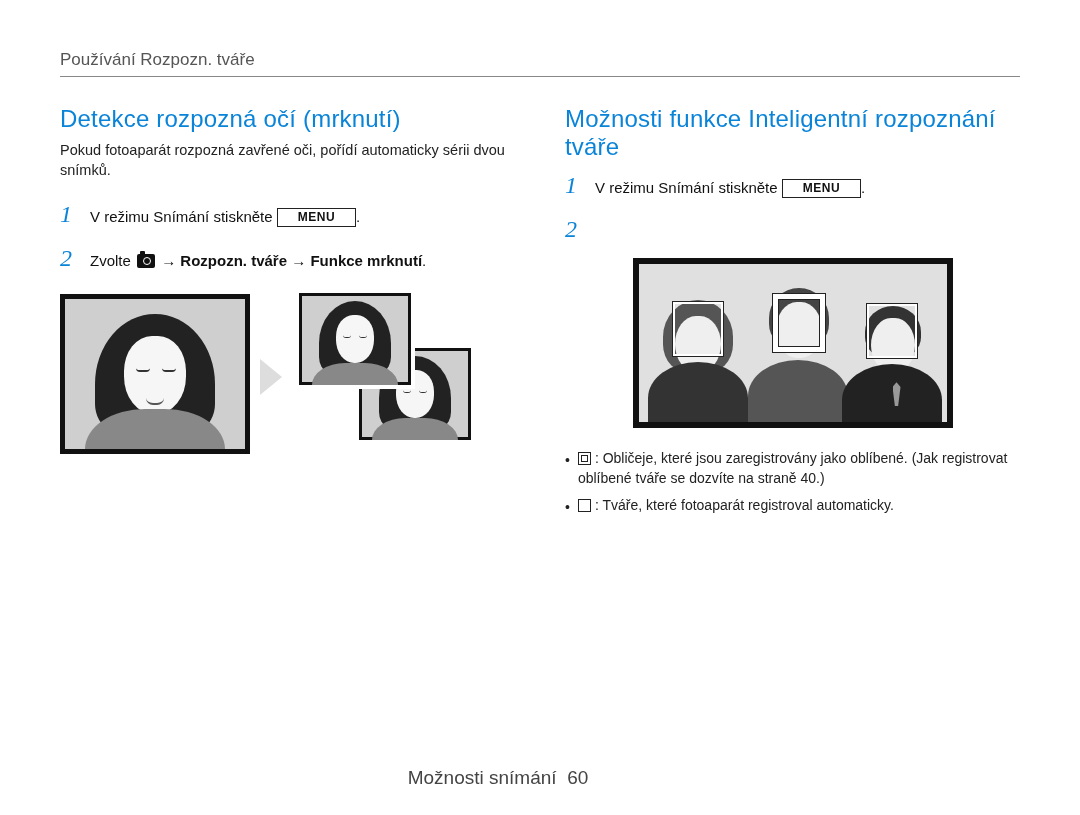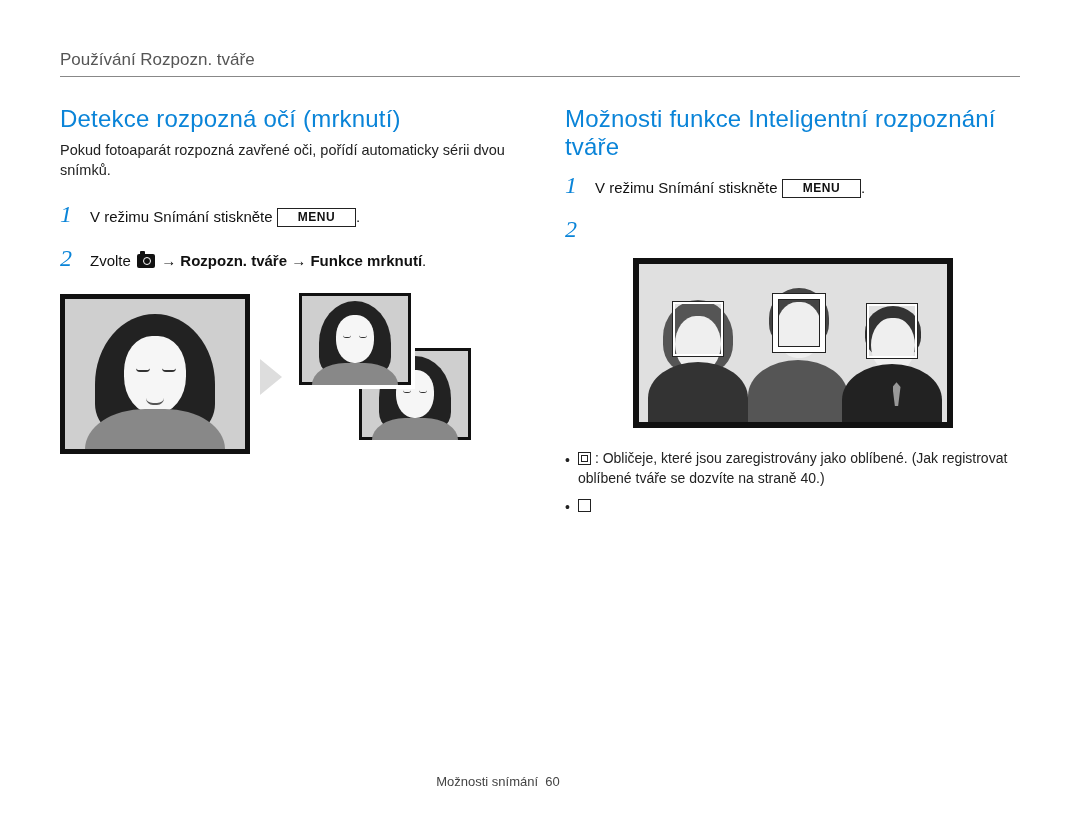--- a/index.html
+++ b/index.html
@@ -70,21 +70,21 @@
   .b1 { left:40px; top:44px; width:50px; height:54px; }
   .b2 { left:140px; top:36px; width:52px; height:58px; }
   .b3 { left:234px; top:46px; width:50px; height:54px; }
 
   .bullets { font-size:14px; line-height:1.45; }
   .bullets .row { display:flex; gap:8px; margin-bottom:6px; }
   .bullets .dot { flex:0 0 auto; padding-top:2px; }
   .sq-icon { display:inline-block; width:13px; height:13px; border:1.5px solid #222; vertical-align:-2px; margin-right:4px; }
   .sq-icon.double { box-shadow: 0 0 0 2px #fff inset, 0 0 0 3px #222 inset; }
 
-  .footer { position:absolute; bottom:26px; left:0; width:996px; text-align:center; font-size:13px; color:#444; }
+  .footer { position:absolute; bottom:26px; left:0; width:996px; text-align:center; font-size:19px; color:#444; }
 </style>
 </head>
 <body>
 
 <div class="page">
   <div class="header-line">Používání Rozpozn. tváře</div>
   <hr class="hr">
 
   <div class="columns">
 
@@ -182,21 +182,21 @@
       <div class="bullets">
         <div class="row">
           <span class="dot">•</span>
           <span>
             <span class="sq-icon double"></span><span>: Obličeje, které jsou zaregistrovány jako oblíbené. (Jak registrovat oblíbené tváře se dozvíte na straně 40.)</span>
           </span>
         </div>
         <div class="row">
           <span class="dot">•</span>
           <span>
-            <span class="sq-icon"></span>
+            <span class="sq-icon"></span><span>: Tváře, které fotoaparát registroval automaticky.</span>
           </span>
         </div>
       </div>
     </div>
   </div>
 
   <div class="footer">
     <span>Možnosti snímání</span>&nbsp;&nbsp;<span>60</span>
   </div>
 </div>

